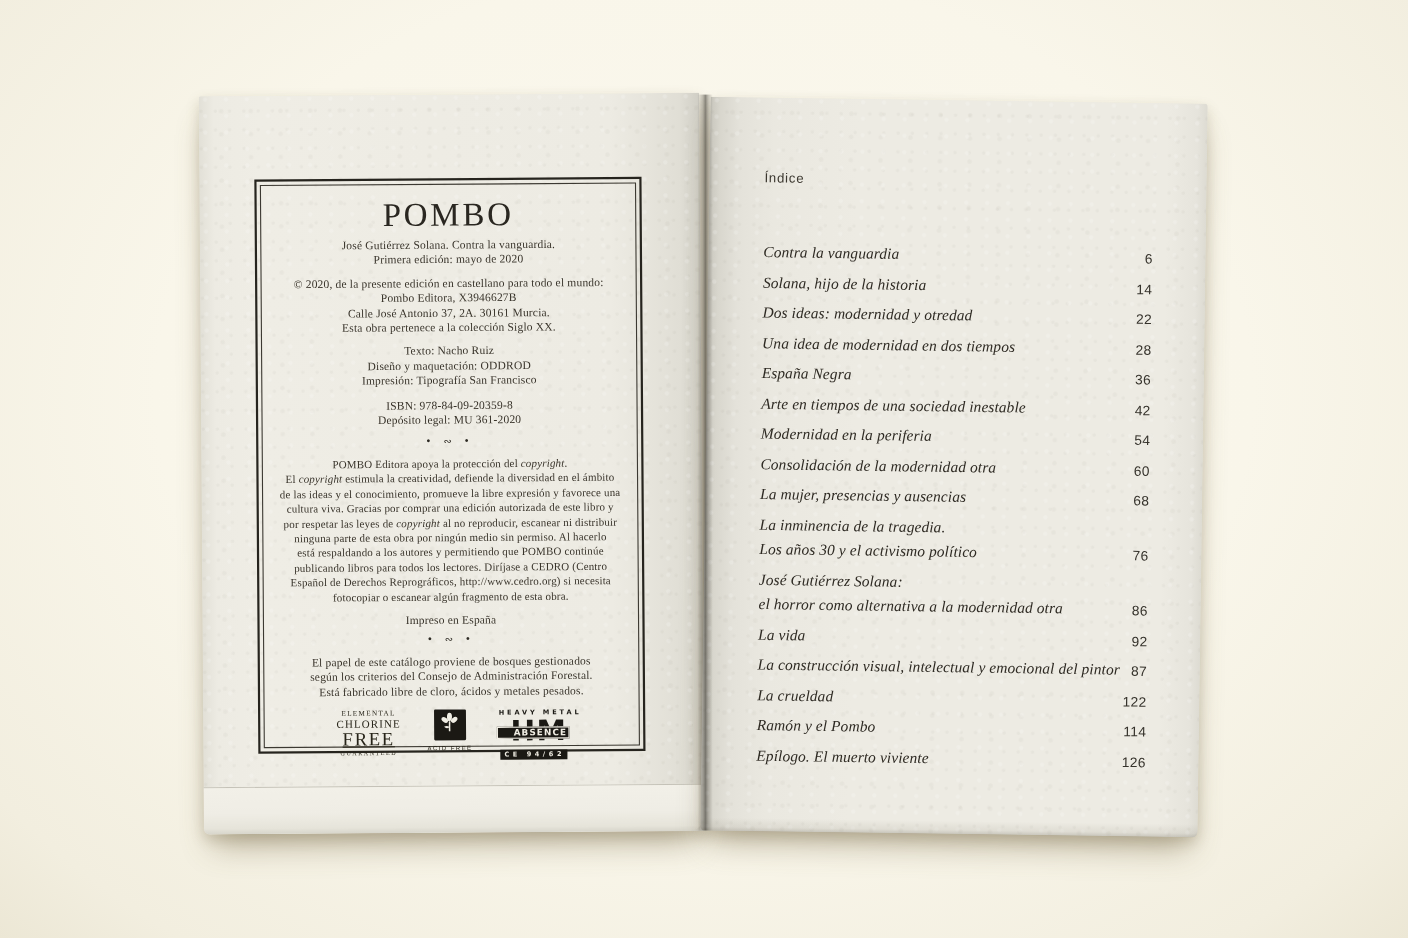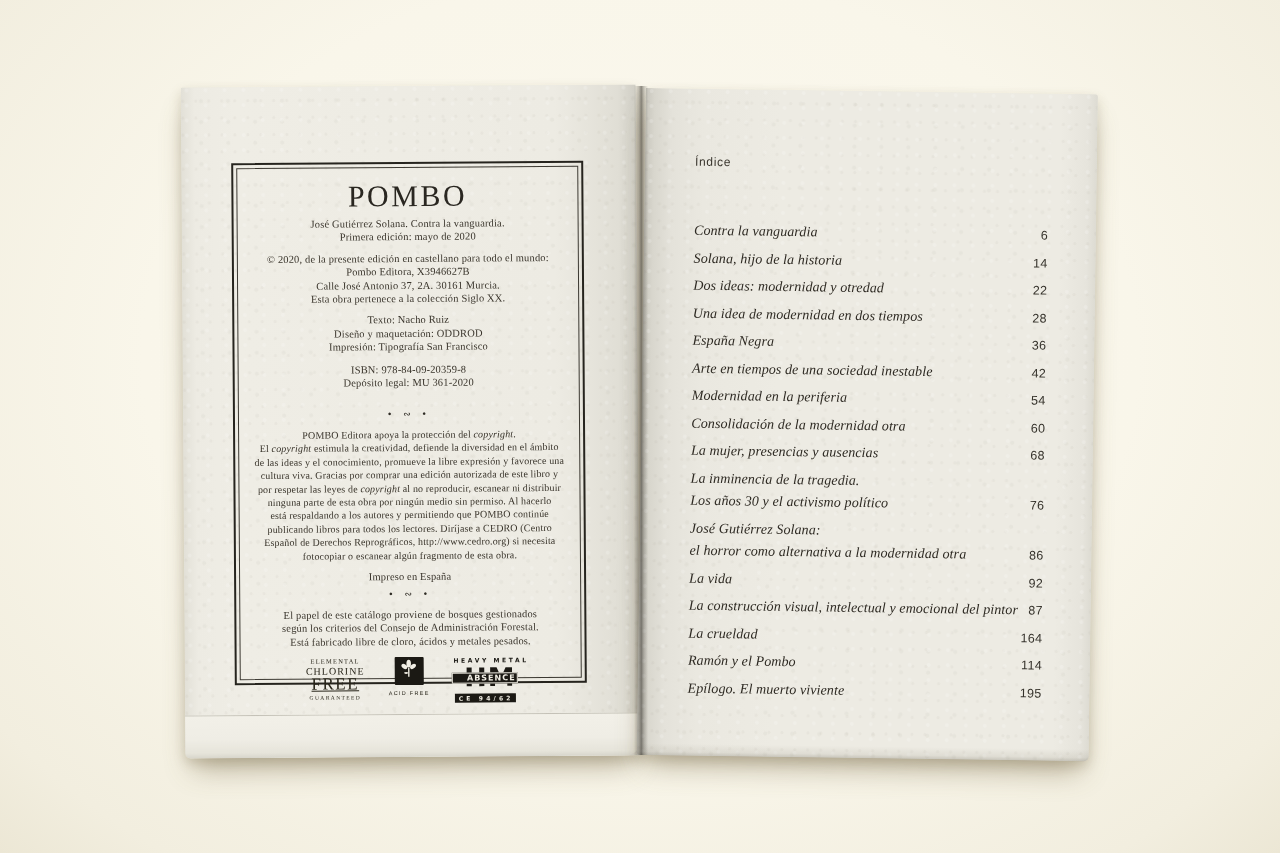--- a/index.html
+++ b/index.html
@@ -143,21 +143,21 @@
 
         <div class="block pre">© 2020, de la presente edición en castellano para todo el mundo:
 Pombo Editora, X3946627B
 Calle José Antonio 37, 2A. 30161 Murcia.
 Esta obra pertenece a la colección Siglo XX.</div>
 
         <div class="block pre" style="margin-bottom:9px">Texto: Nacho Ruiz
 Diseño y maquetación: ODDROD
 Impresión: Tipografía San Francisco</div>
 
-        <div class="block pre" style="margin-bottom:14px">ISBN: 978-84-09-20359-8
+        <div class="block pre" style="margin-bottom:2px">ISBN: 978-84-09-20359-8
 Depósito legal: MU 361-2020</div>
 
         <div class="ornament">• ∾ •</div>
 
         <div class="copyright pre">POMBO Editora apoya la protección del <em>copyright</em>.<br>El <em>copyright</em> estimula la creatividad, defiende la diversidad en el ámbito<br>de las ideas y el conocimiento, promueve la libre expresión y favorece una<br>cultura viva. Gracias por comprar una edición autorizada de este libro y<br>por respetar las leyes de <em>copyright</em> al no reproducir, escanear ni distribuir<br>ninguna parte de esta obra por ningún medio sin permiso. Al hacerlo<br>está respaldando a los autores y permitiendo que POMBO continúe<br>publicando libros para todos los lectores. Diríjase a CEDRO (Centro<br>Español de Derechos Reprográficos, http://www.cedro.org) si necesita<br>fotocopiar o escanear algún fragmento de esta obra.</div>
 
         <div class="block pre" style="margin-bottom:0">Impreso en España</div>
 
         <div class="ornament">• ∾ •</div>
 
@@ -276,30 +276,30 @@
             <div class="toc-page">92</div>
           </div>
 
           <div class="toc-row">
             <div class="toc-title">La construcción visual, intelectual y emocional del pintor</div>
             <div class="toc-page">87</div>
           </div>
 
           <div class="toc-row">
             <div class="toc-title">La crueldad</div>
-            <div class="toc-page">164</div>
+            <div class="toc-page">122</div>
           </div>
 
           <div class="toc-row">
             <div class="toc-title">Ramón y el Pombo</div>
             <div class="toc-page">114</div>
           </div>
 
           <div class="toc-row">
             <div class="toc-title">Epílogo. El muerto viviente</div>
-            <div class="toc-page">195</div>
+            <div class="toc-page">126</div>
           </div>
         </div>
     </div>
     <div class="stack-right"></div>
   </div>
 
 </div>
 
 </body></html>

